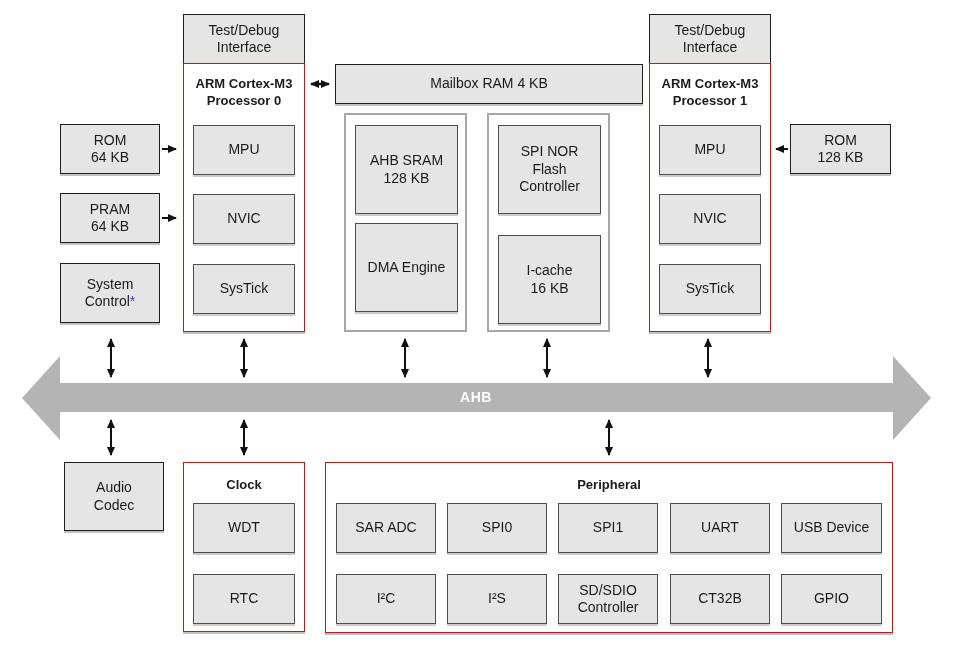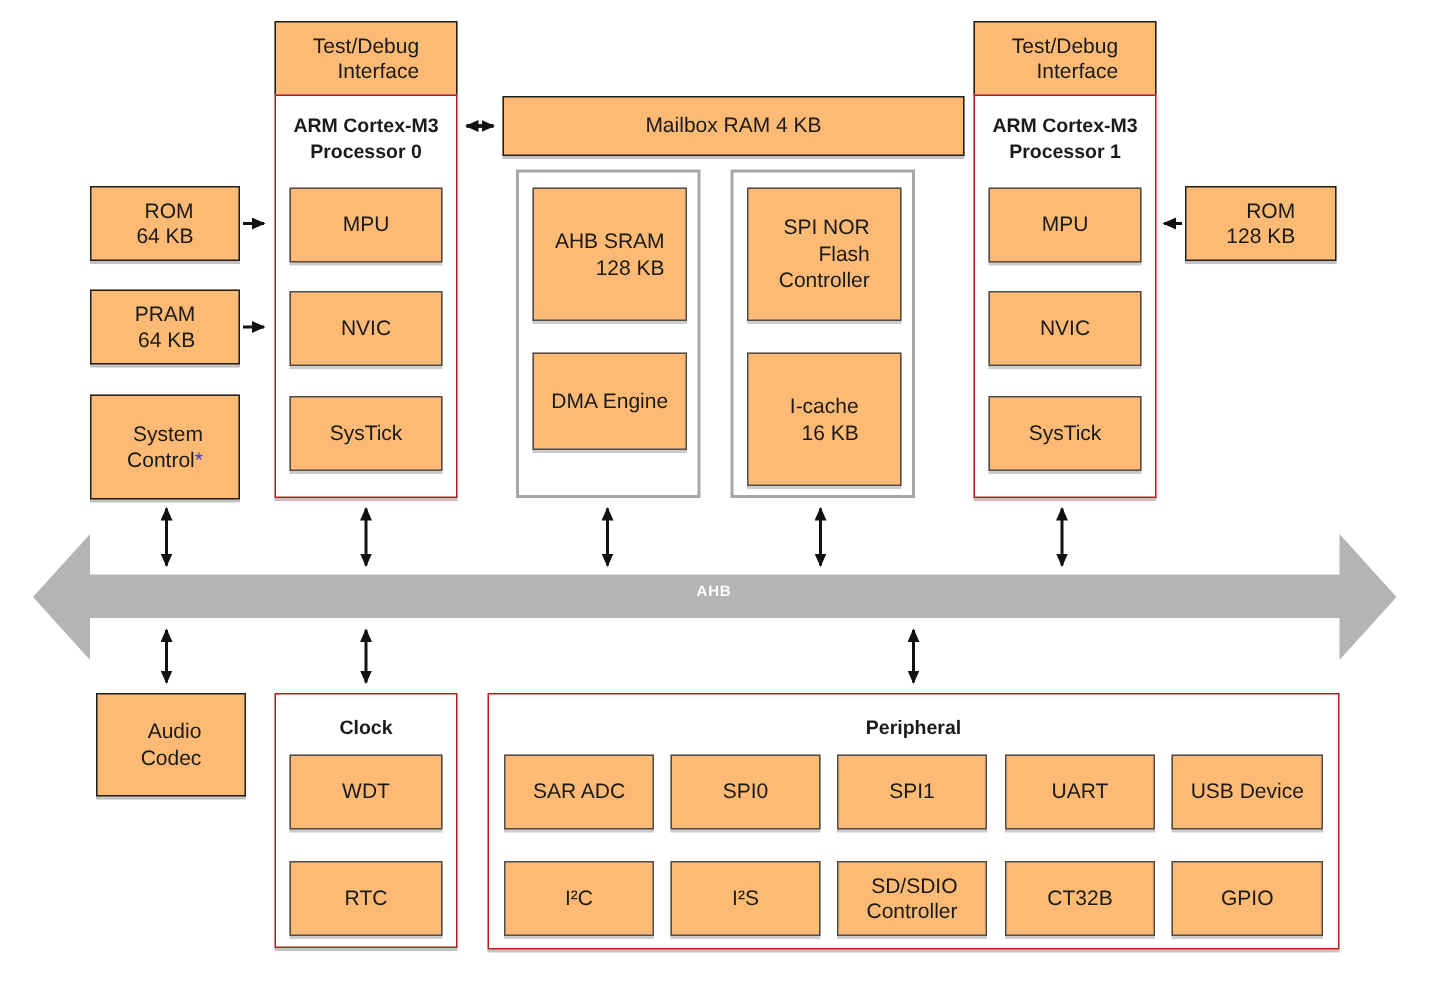--- a/index.html
+++ b/index.html
@@ -3,39 +3,39 @@
 <meta charset="utf-8">
 <style>
   html,body{margin:0;padding:0;background:#ffffff;}
   .canvas{
     position:relative;width:954px;height:654px;background:#ffffff;
     font-family:"Liberation Sans","DejaVu Sans",sans-serif;color:#1a1a1a;
     overflow:hidden;
   }
   .overlay{position:absolute;left:0;top:0;width:954px;height:654px;pointer-events:none;}
   .box{
-    position:absolute;background:#fdba74;border:1px solid #1e1e1e;
+    position:absolute;background:#e5e5e5;border:1px solid #1e1e1e;
     box-shadow:0 2px 0 #c2c2c2;
     display:flex;align-items:center;justify-content:center;
-    text-align:right;white-space:pre-line;font-size:14px;line-height:1.25;
+    text-align:center;white-space:pre-line;font-size:14px;line-height:1.25;
     box-sizing:border-box;
   }
   .container{
     position:absolute;background:#ffffff;border:1px solid #b91c1c;
     box-shadow:0 2px 0 #c2c2c2;box-sizing:border-box;
   }
   .gray-border{border:2px solid #a7a7a7;box-shadow:none;}
   .inner{border:1px solid #4d4d4d;box-shadow:0 2px 0 #cccccc;}
   .group-title{
     position:absolute;left:0;width:100%;text-align:center;
     font-weight:bold;font-size:13px;white-space:pre-line;line-height:1.3;
   }
   .bus-label{
     position:absolute;left:430px;top:389px;width:92px;text-align:center;
-    font-weight:bold;font-size:10px;letter-spacing:0.5px;
+    font-weight:bold;font-size:14px;letter-spacing:0.5px;
   }
   .ast{font-weight:normal;}
 </style>
 </head>
 <body>
 
 <div class="canvas">
 
   <svg class="overlay" viewBox="0 0 954 654">
     <defs>
@@ -84,36 +84,36 @@
     <div class="box inner" style="left:9px;top:61px;width:102px;height:50px;">MPU</div>
     <div class="box inner" style="left:9px;top:130px;width:102px;height:50px;">NVIC</div>
     <div class="box inner" style="left:9px;top:200px;width:102px;height:50px;">SysTick</div>
   </div>
 
   <div class="box" style="left:335px;top:64px;width:308px;height:40px;">Mailbox RAM 4 KB</div>
 
   <div class="container gray-border" style="left:344px;top:113px;width:123px;height:219px;">
     <div class="box inner" style="left:9px;top:10px;width:103px;height:89px;">AHB SRAM
 128 KB</div>
-    <div class="box inner" style="left:9px;top:120px;width:103px;height:65px;">DMA Engine</div>
+    <div class="box inner" style="left:9px;top:108px;width:103px;height:89px;">DMA Engine</div>
   </div>
 
   <div class="container gray-border" style="left:487px;top:113px;width:123px;height:219px;">
     <div class="box inner" style="left:9px;top:10px;width:103px;height:89px;">SPI NOR
 Flash
 Controller</div>
     <div class="box inner" style="left:9px;top:120px;width:103px;height:89px;">I-cache
 16 KB</div>
   </div>
 
   <div class="box" style="left:60px;top:124px;width:100px;height:50px;">ROM
 64 KB</div>
   <div class="box" style="left:60px;top:193px;width:100px;height:50px;">PRAM
 64 KB</div>
-  <div class="box" style="left:60px;top:263px;width:100px;height:70px;">
+  <div class="box" style="left:60px;top:263px;width:100px;height:60px;">
     <span><span>System
 Control</span><span class="ast" style="color:#3a3ad6;">*</span></span>
   </div>
   <div class="box" style="left:64px;top:462px;width:100px;height:69px;">Audio
 Codec</div>
 
   <div class="box" style="left:790px;top:124px;width:101px;height:50px;">ROM
 128 KB</div>
 
   <div class="container" style="left:183px;top:462px;width:122px;height:170px;">

